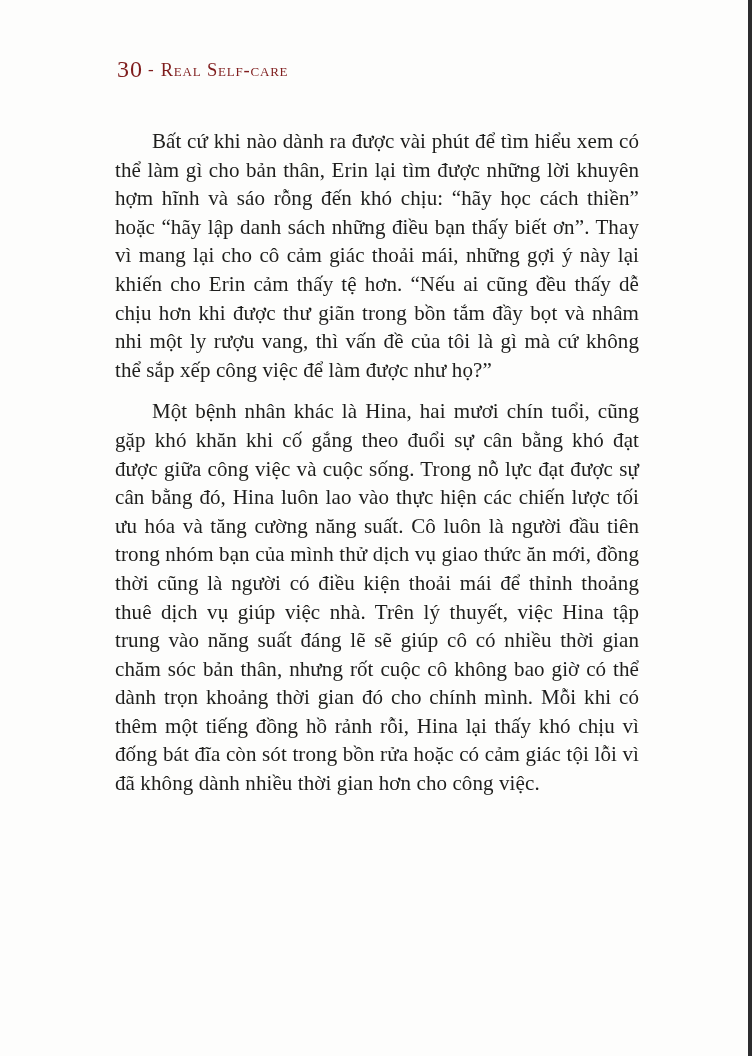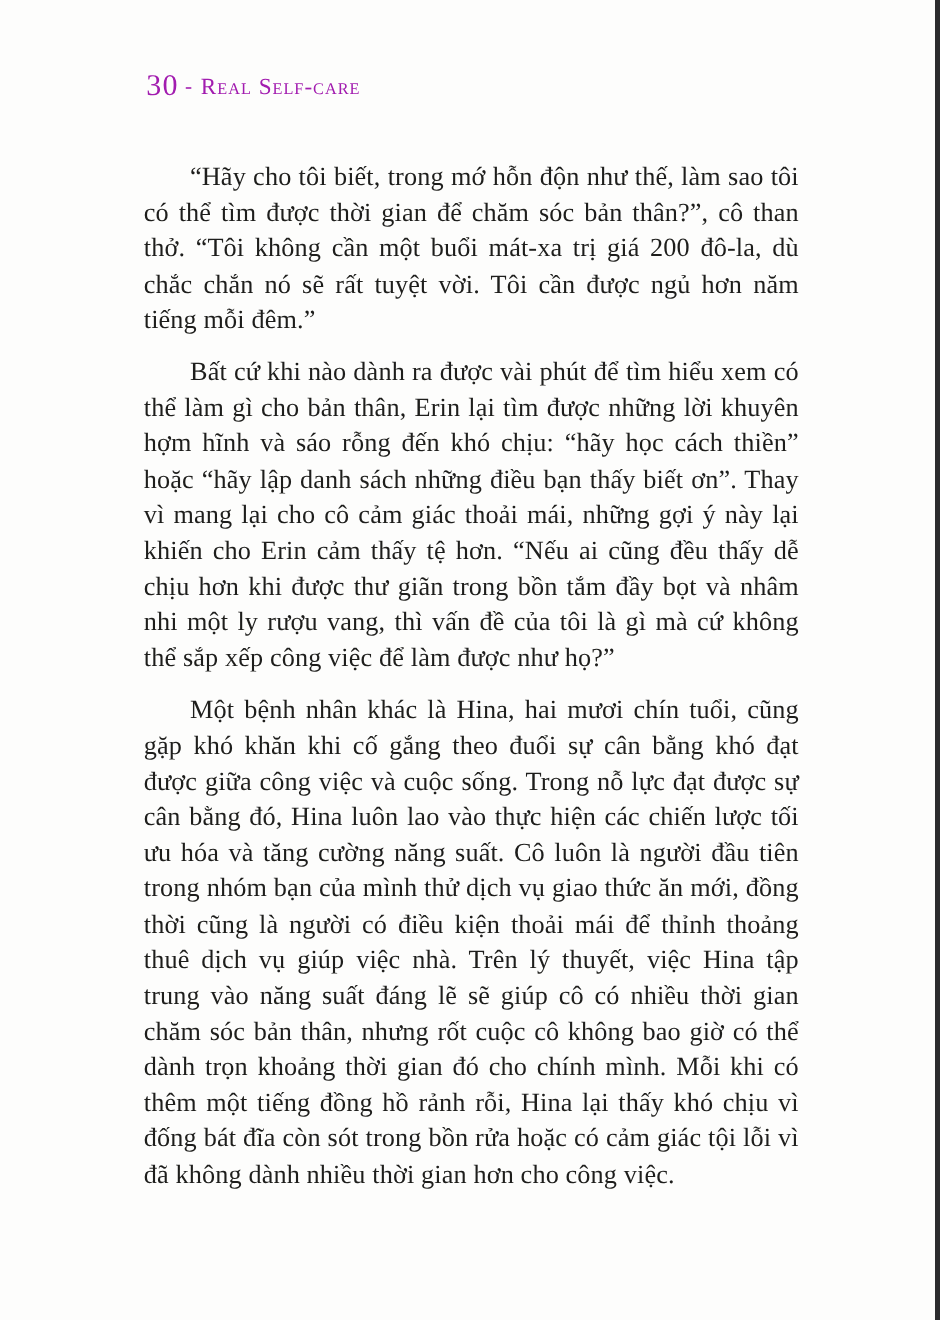--- a/index.html
+++ b/index.html
@@ -15,21 +15,21 @@
     overflow: hidden;
     font-family: "Liberation Serif", "DejaVu Serif", serif;
     color: #212120;
   }
   
   .running-head {
     position: absolute;
     left: 117px;
     top: 56px;
     white-space: nowrap;
-    color: #a21caf;
+    color: #7f1d1d;
   }
   .pagenum {
     font-size: 24px;
     letter-spacing: 1px;
   }
   .sep {
     font-size: 17px;
     margin: 0 7px 0 5px;
     vertical-align: 2px;
   }
@@ -68,20 +68,19 @@
 </head>
 <body>
 
 <div class="page">
 
   <div class="running-head">
     <span class="pagenum">30</span><span class="sep">-</span><span class="booktitle">Real Self-care</span>
   </div>
 
   <div class="body-text">
-    <p>“Hãy cho tôi biết, trong mớ hỗn độn như thế, làm sao tôi có thể tìm được thời gian để chăm sóc bản thân?”, cô than thở. “Tôi không cần một buổi mát-xa trị giá 200 đô-la, dù chắc chắn nó sẽ rất tuyệt vời. Tôi cần được ngủ hơn năm tiếng mỗi đêm.”</p>
     <p>Bất cứ khi nào dành ra được vài phút để tìm hiểu xem có thể làm gì cho bản thân, Erin lại tìm được những lời khuyên hợm hĩnh và sáo rỗng đến khó chịu: “hãy học cách thiền” hoặc “hãy lập danh sách những điều bạn thấy biết ơn”. Thay vì mang lại cho cô cảm giác thoải mái, những gợi ý này lại khiến cho Erin cảm thấy tệ hơn. “Nếu ai cũng đều thấy dễ chịu hơn khi được thư giãn trong bồn tắm đầy bọt và nhâm nhi một ly rượu vang, thì vấn đề của tôi là gì mà cứ không thể sắp xếp công việc để làm được như họ?”</p>
     <p>Một bệnh nhân khác là Hina, hai mươi chín tuổi, cũng gặp khó khăn khi cố gắng theo đuổi sự cân bằng khó đạt được giữa công việc và cuộc sống. Trong nỗ lực đạt được sự cân bằng đó, Hina luôn lao vào thực hiện các chiến lược tối ưu hóa và tăng cường năng suất. Cô luôn là người đầu tiên trong nhóm bạn của mình thử dịch vụ giao thức ăn mới, đồng thời cũng là người có điều kiện thoải mái để thỉnh thoảng thuê dịch vụ giúp việc nhà. Trên lý thuyết, việc Hina tập trung vào năng suất đáng lẽ sẽ giúp cô có nhiều thời gian chăm sóc bản thân, nhưng rốt cuộc cô không bao giờ có thể dành trọn khoảng thời gian đó cho chính mình. Mỗi khi có thêm một tiếng đồng hồ rảnh rỗi, Hina lại thấy khó chịu vì đống bát đĩa còn sót trong bồn rửa hoặc có cảm giác tội lỗi vì đã không dành nhiều thời gian hơn cho công việc.</p>
   </div>
 
   <div class="page-edge"></div>
 
 </div>
 
 </body></html>

